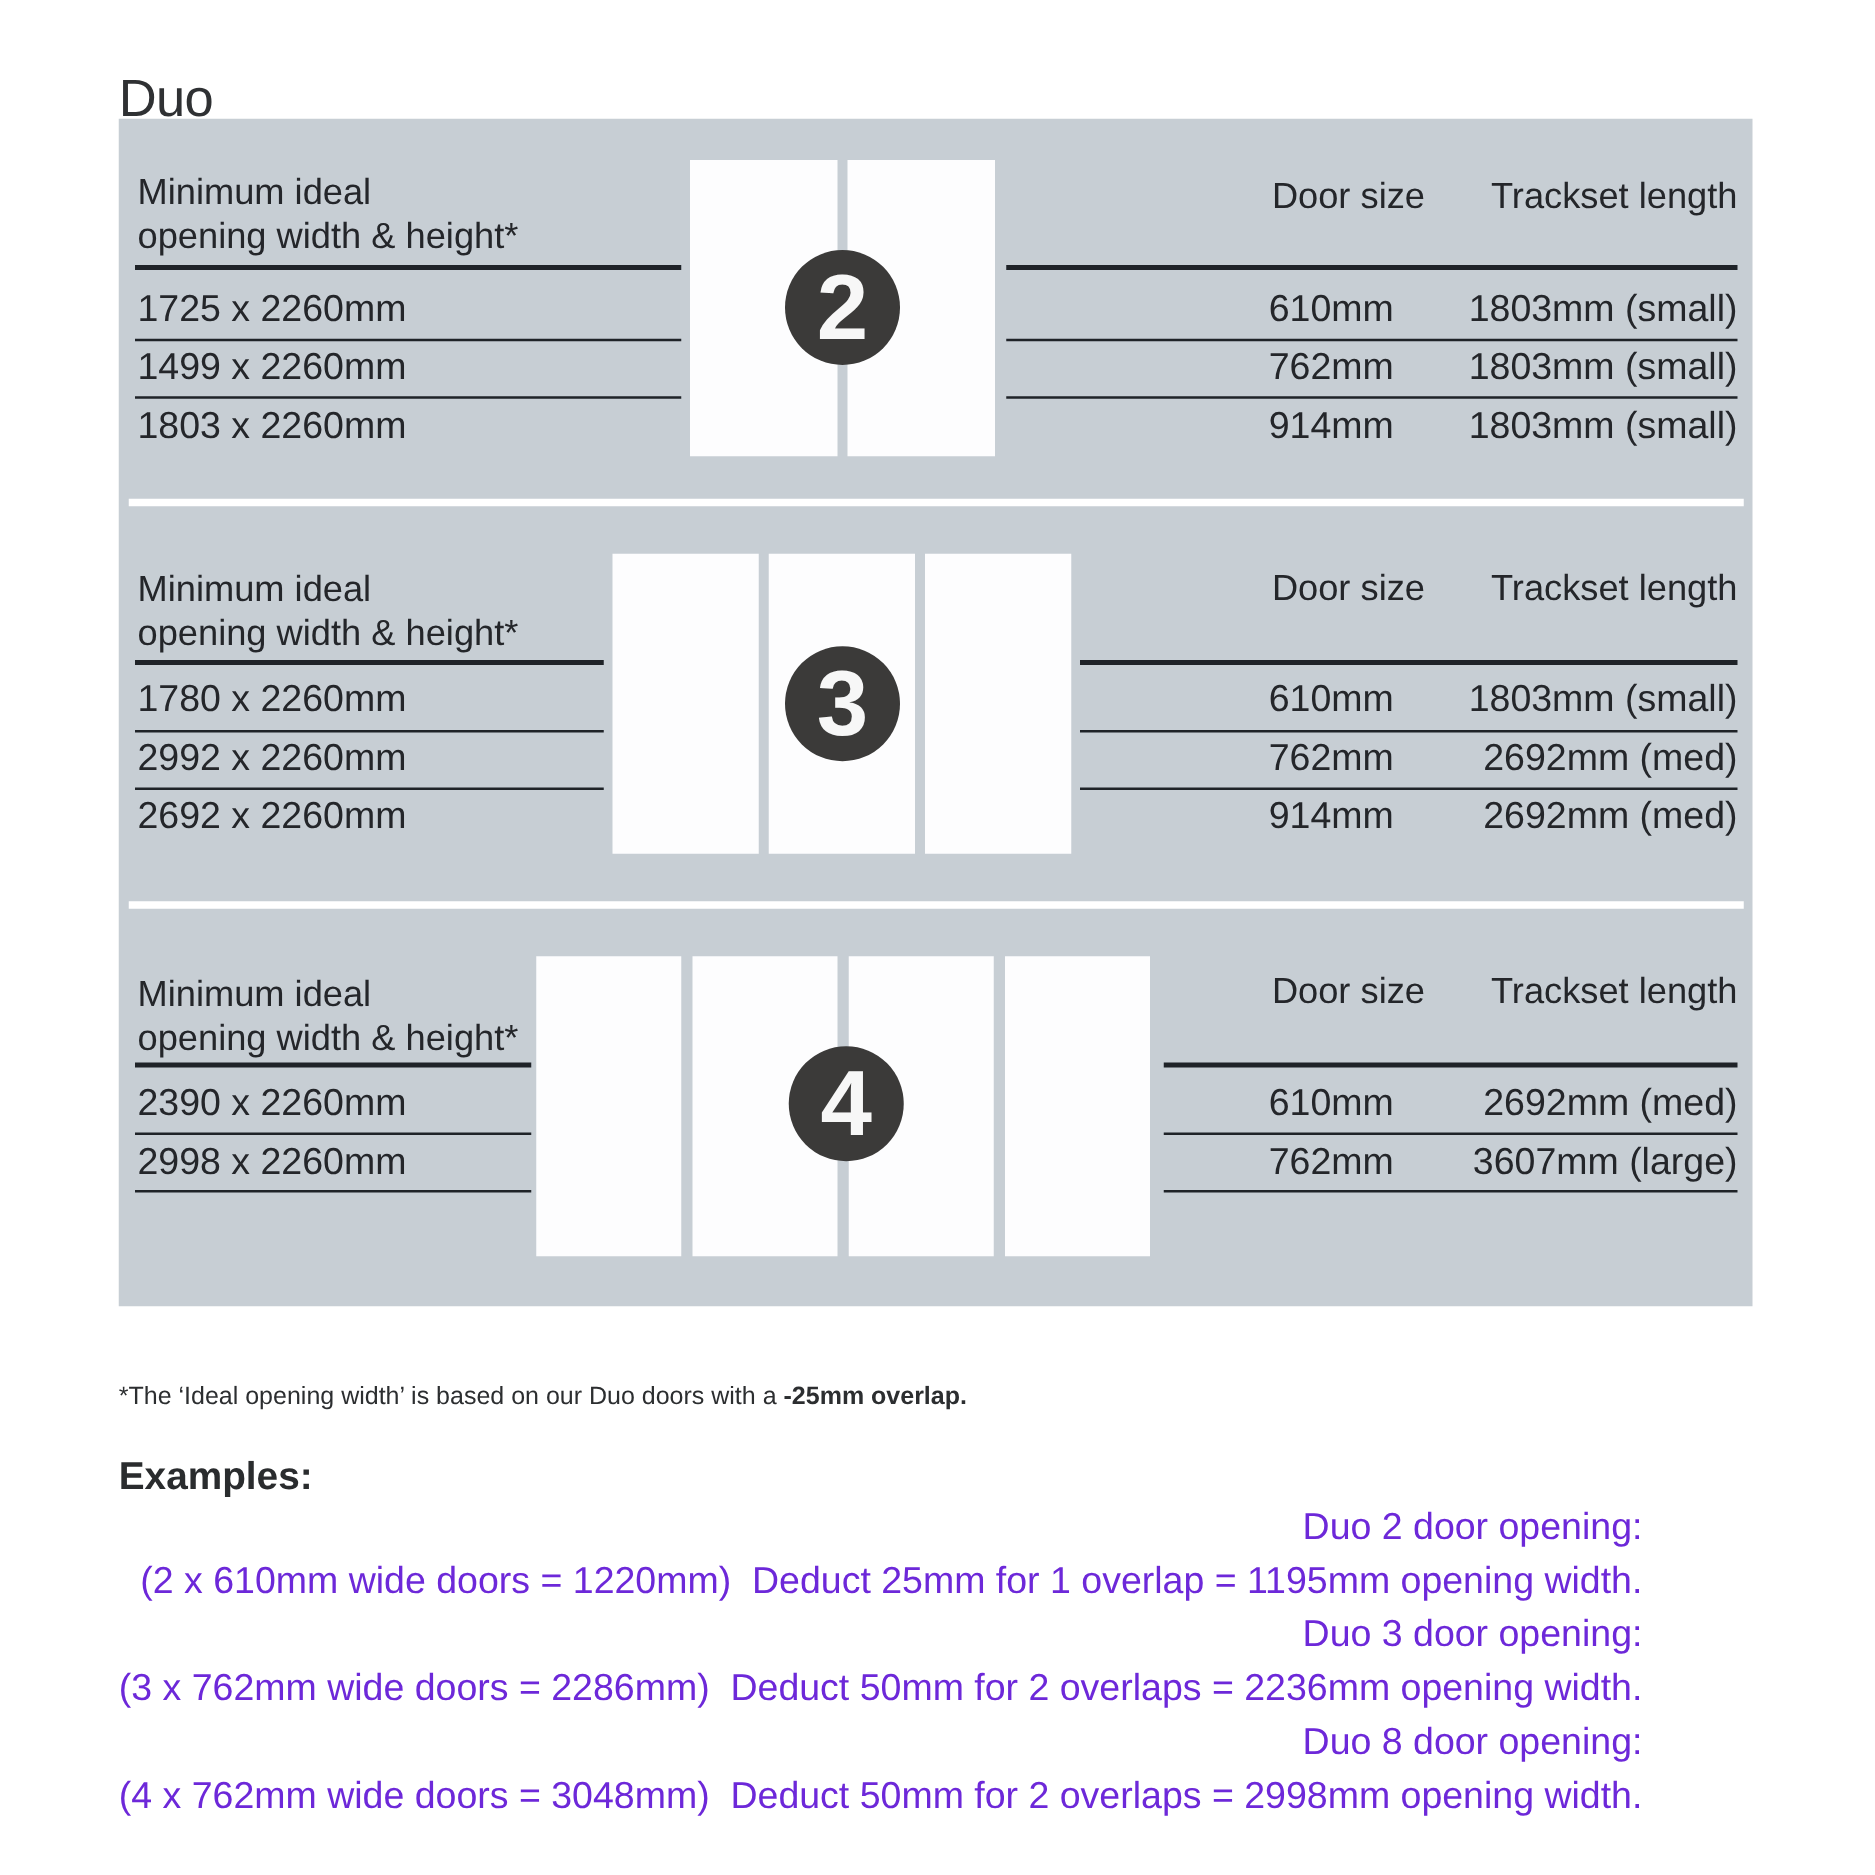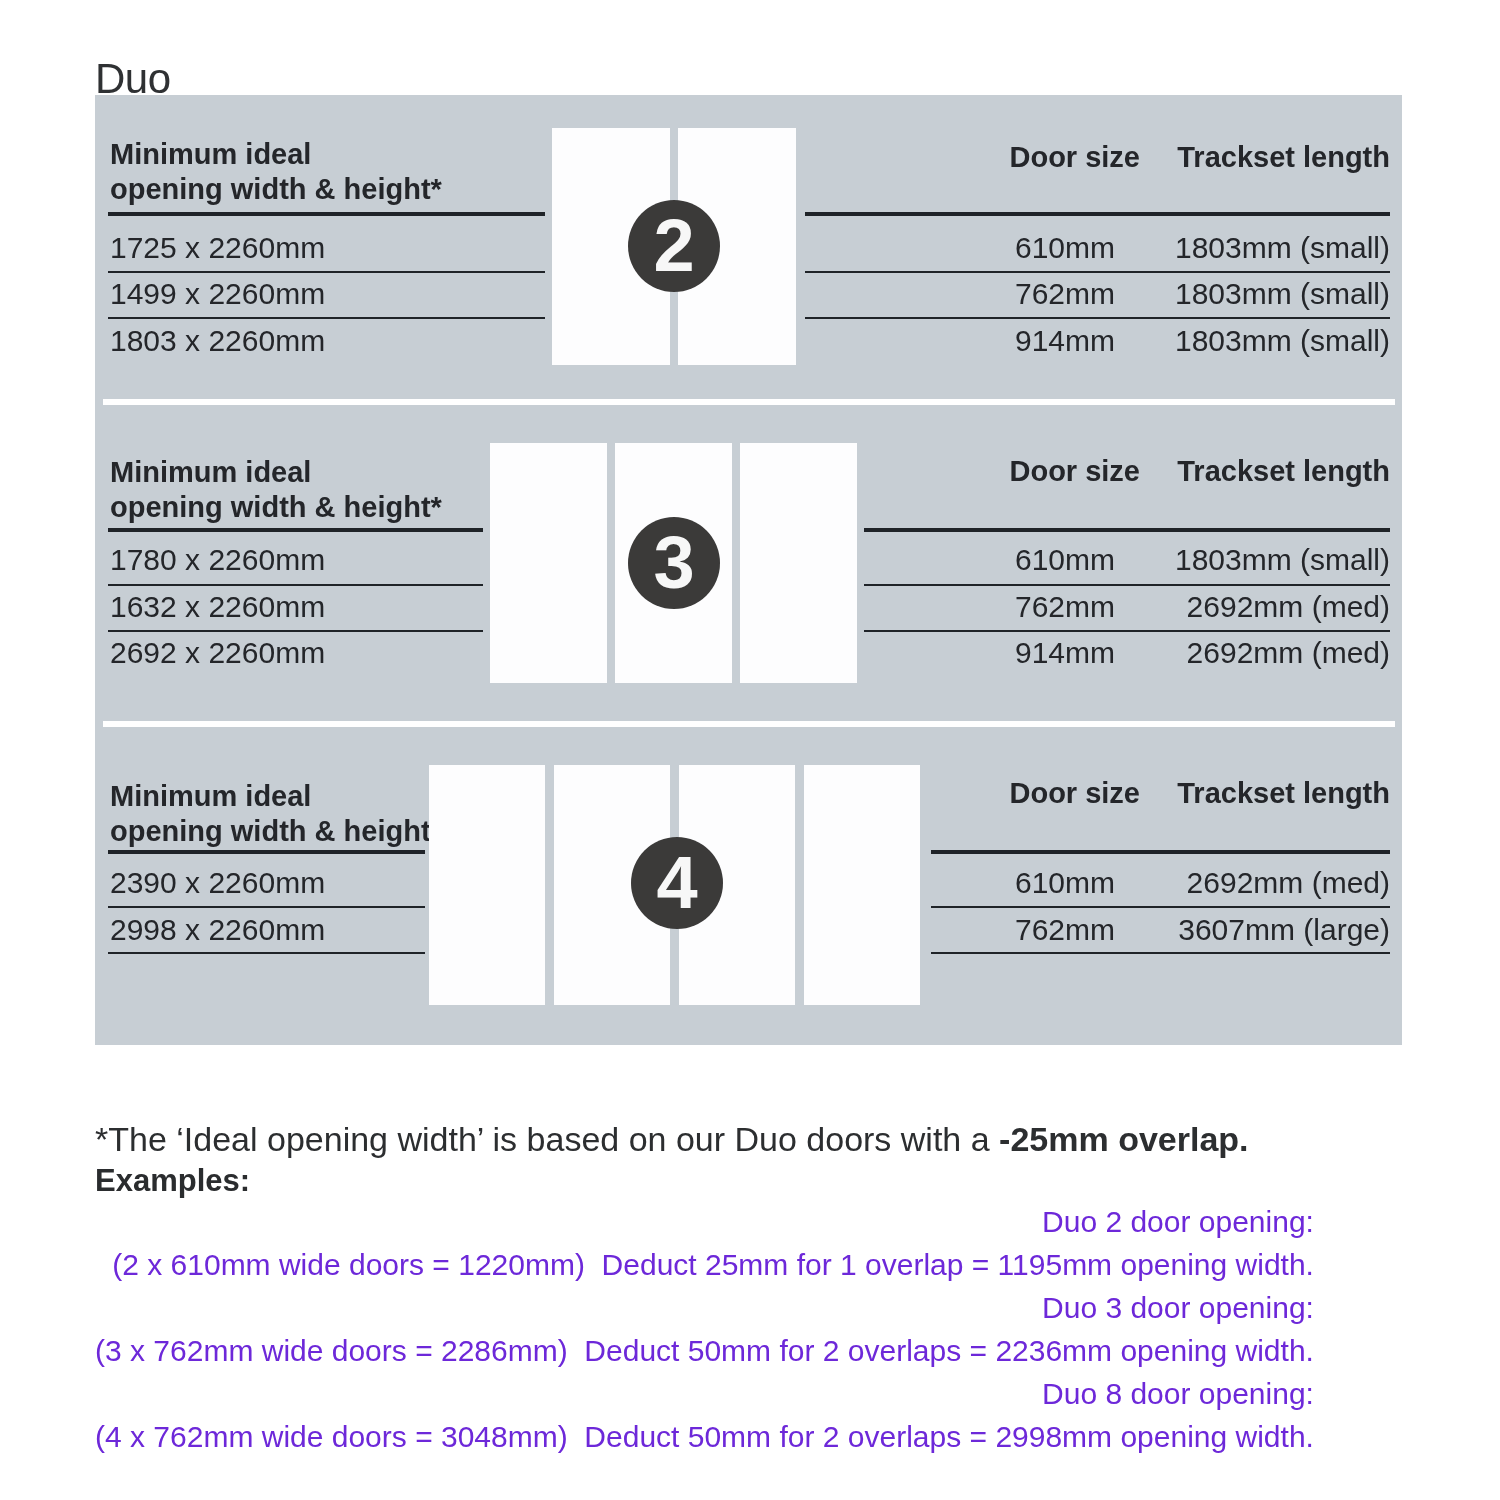--- a/index.html
+++ b/index.html
@@ -37,21 +37,21 @@
   }
   .rule.thin { height: 2px; }
   .divider {
     position: absolute;
     left: 8px;
     width: 1292px;
     height: 6px;
     background: var(--divider, #ffffff);
   }
   .hdr {
-    font-weight: bold;
+    font-weight: normal;
     font-size: 29px;
     line-height: 35px;
     color: #24262a;
   }
   .cell {
     font-size: 30px;
     line-height: 30px;
     white-space: nowrap;
     color: #24262a;
   }
@@ -76,21 +76,21 @@
   .rwrap { position: absolute; height: 36px; }
   .rwrap span { position: absolute; top: 0; white-space: nowrap; }
   .dh { right: 250px; }
   .th { right: 0; }
   .dv { right: 275px; }
   .tv { right: 0; margin-left: 36px; }
   .footnote {
     position: absolute;
     left: 95px;
     top: 1086px;
-    font-size: 34px;
+    font-size: 20px;
     white-space: pre;
     color: #2c2e30;
   }
   .footnote b { font-weight: bold; }
   .ex-heading {
     position: absolute;
     left: 95px;
     top: 1163px;
     font-size: 31px;
     font-weight: bold;
@@ -154,21 +154,21 @@
 
   <div class="divider" style="top:304px;"></div>
 
   <div class="hdr abs" style="left:15px; top:360px;">
     <div>Minimum ideal</div>
     <div>opening width &amp; height*</div>
   </div>
   <div class="rule" style="left:13px; top:433px; width:375px;"></div>
   <div class="cell abs" style="left:15px; top:450px;">1780 x 2260mm</div>
   <div class="rule thin" style="left:13px; top:489px; width:375px;"></div>
-  <div class="cell abs" style="left:15px; top:497px;">1632 x 2260mm</div>
+  <div class="cell abs" style="left:15px; top:497px;">2992 x 2260mm</div>
   <div class="rule thin" style="left:13px; top:535px; width:375px;"></div>
   <div class="cell abs" style="left:15px; top:543px;">2692 x 2260mm</div>
 
   <div class="door" style="left:395px; top:348px; width:117px; height:240px;"></div>
   <div class="door" style="left:520px; top:348px; width:117px; height:240px;"></div>
   <div class="door" style="left:645px; top:348px; width:117px; height:240px;"></div>
   <div class="badge" style="left:533px; top:422px;">3</div>
 
   <div class="rwrap hdr" style="left:769px; top:359px; width:526px;">
     <span class="dh">Door size</span>

